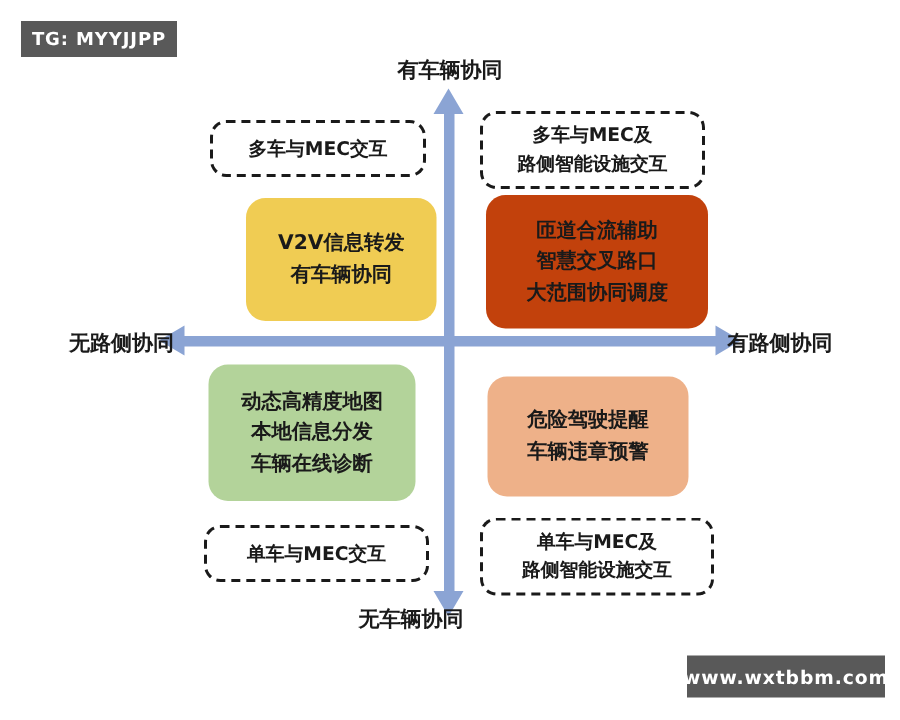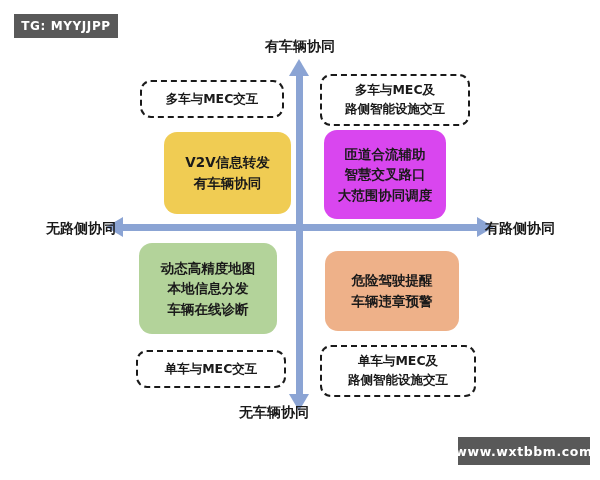--- a/index.html
+++ b/index.html
@@ -152,23 +152,23 @@
   #box-q2 {
     left: 164px;
     top: 132px;
     width: 127px;
     height: 82px;
     background: #f0cc53;
   }
   #box-q1 {
     left: 324px;
     top: 130px;
-    width: 122px;
+    width: 148px;
     height: 89px;
-    background: #d946ef;
+    background: #c2410c;
   }
   #box-q3 {
     left: 139px;
     top: 243px;
     width: 138px;
     height: 91px;
     background: #b3d39a;
   }
   #box-q4 {
     left: 325px;

